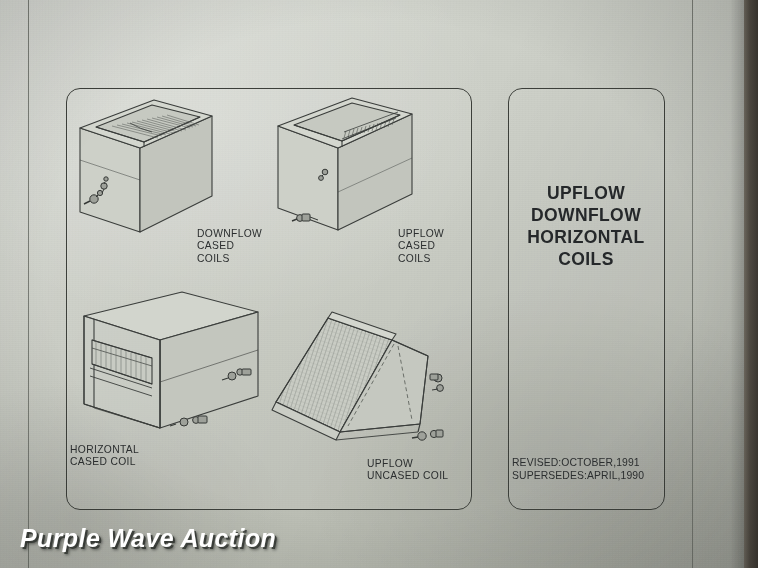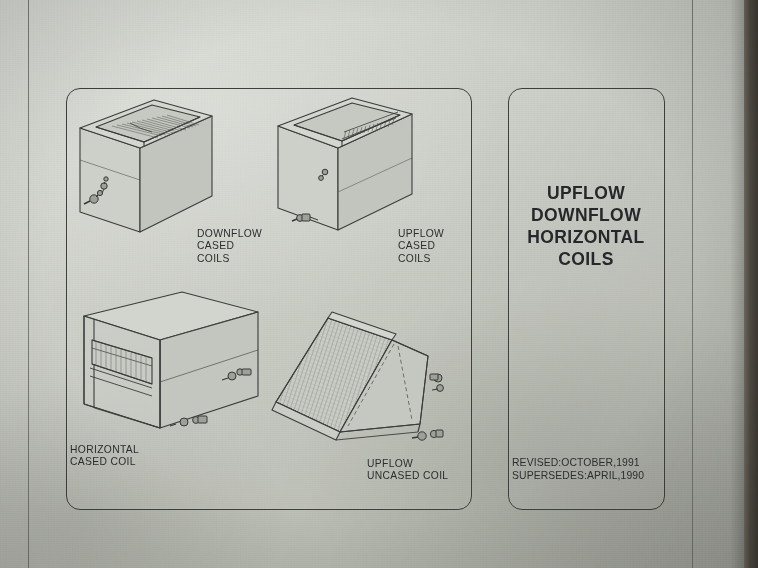--- a/index.html
+++ b/index.html
@@ -409,14 +409,15 @@
     <div>COILS</div>
   </div>
 
   <div id="revision-block">
     <div>REVISED:OCTOBER,1991</div>
     <div>SUPERSEDES:APRIL,1990</div>
   </div>
 
   <div class="vignette"></div>
 
+  <div id="watermark">Purple Wave Auction</div>
 
 </div>
 
 </body></html>

